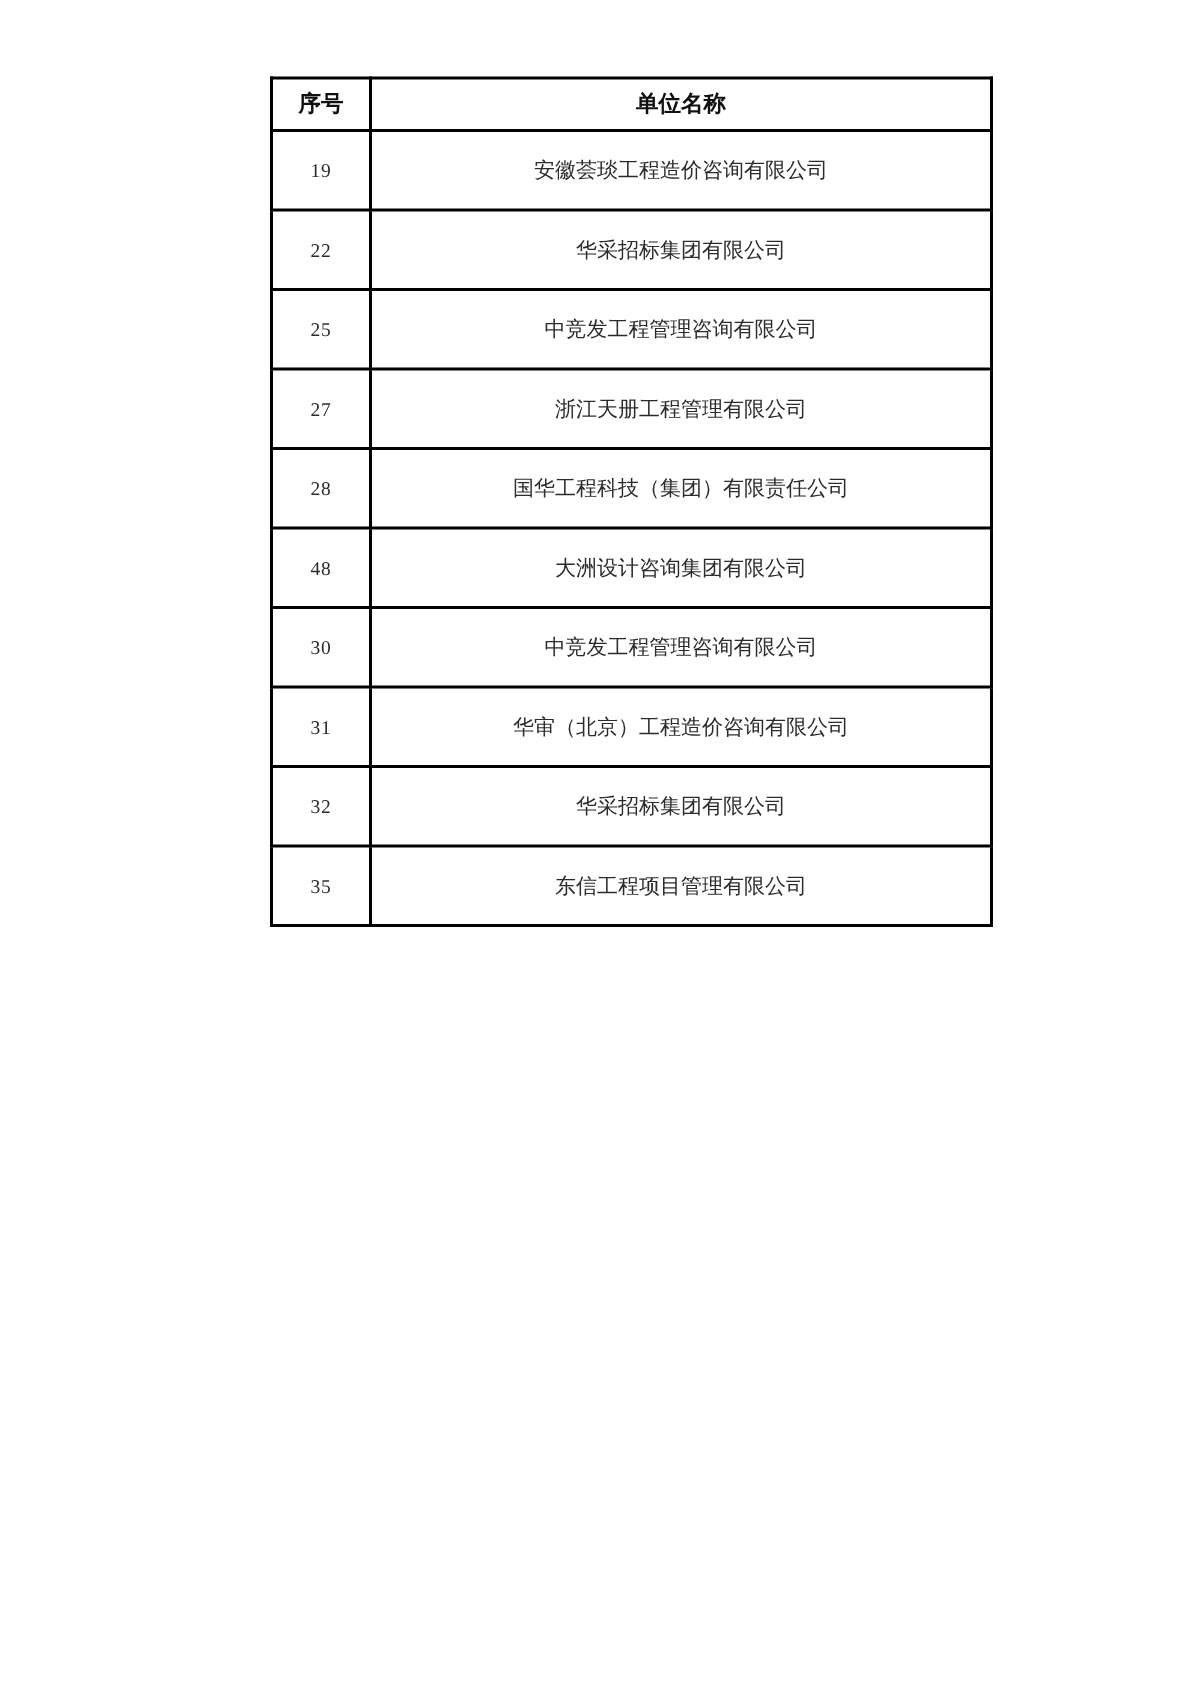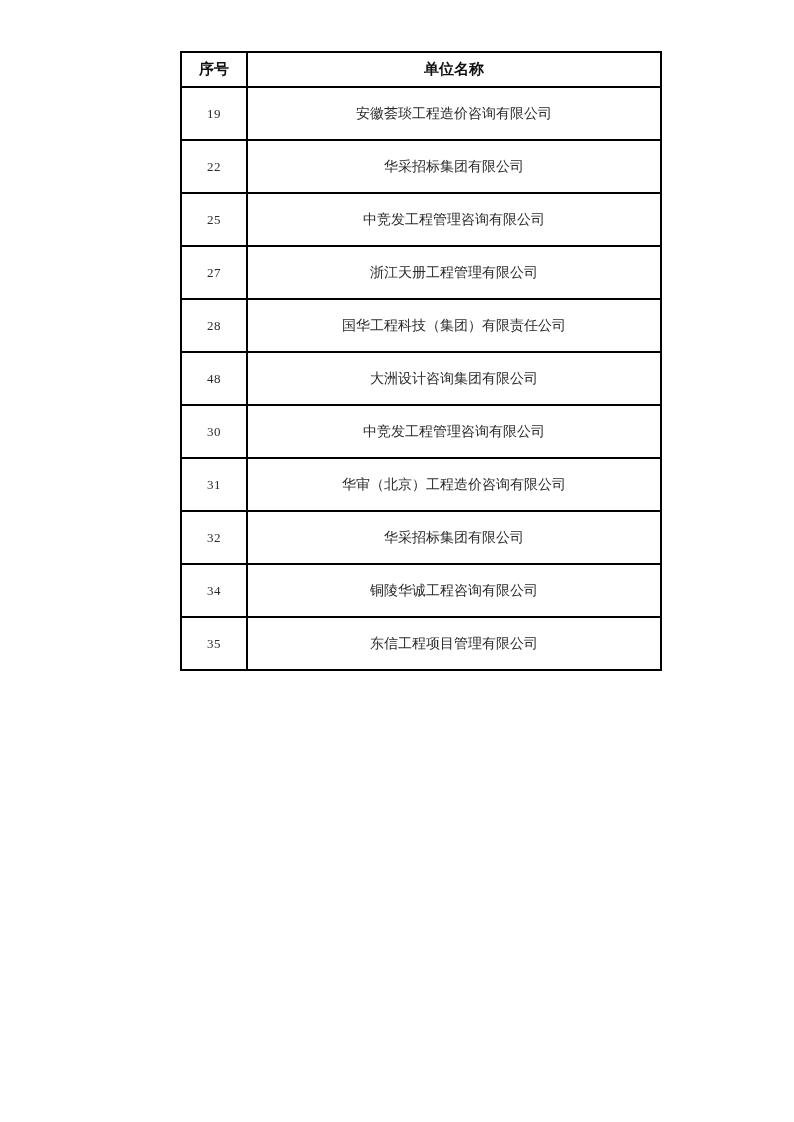--- a/index.html
+++ b/index.html
@@ -105,22 +105,18 @@
         </tr>
         <tr>
           <td class="no-cell">31</td>
           <td class="name-cell">华审（北京）工程造价咨询有限公司</td>
         </tr>
         <tr>
           <td class="no-cell">32</td>
           <td class="name-cell">华采招标集团有限公司</td>
         </tr>
         <tr>
-          <td class="no-cell">34</td>
-          <td class="name-cell">铜陵华诚工程咨询有限公司</td>
-        </tr>
-        <tr>
           <td class="no-cell">35</td>
           <td class="name-cell">东信工程项目管理有限公司</td>
         </tr>
       </tbody>
   </table>
 </div>
 
 </body></html>

